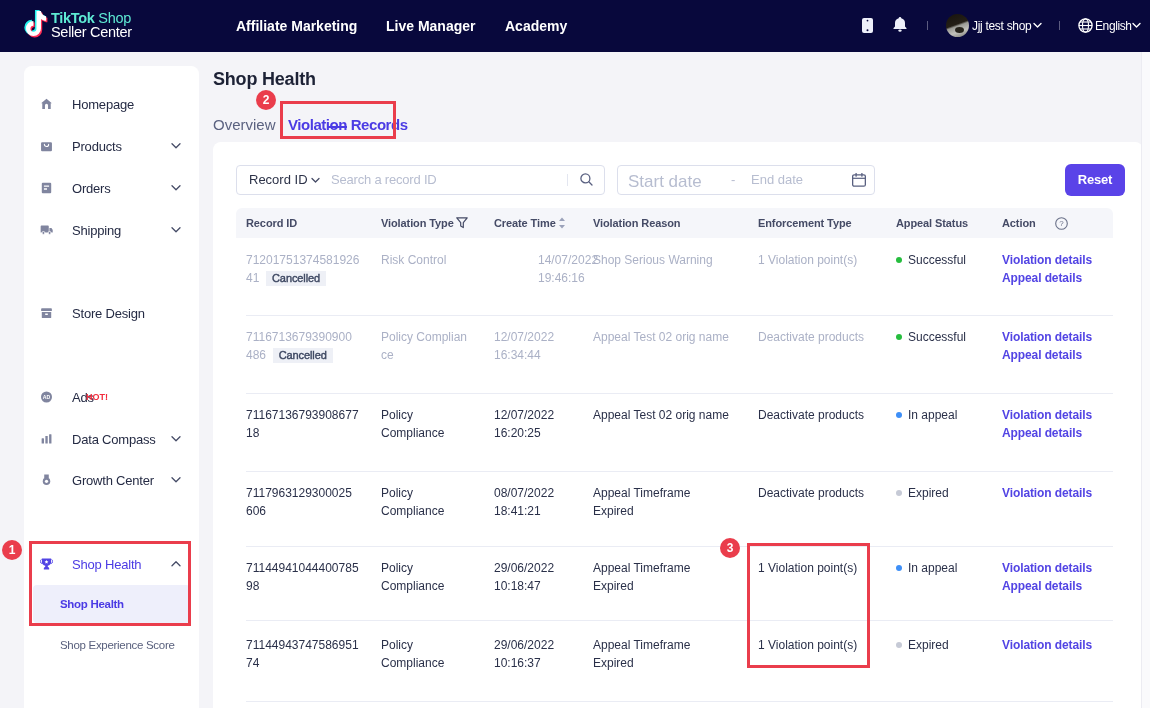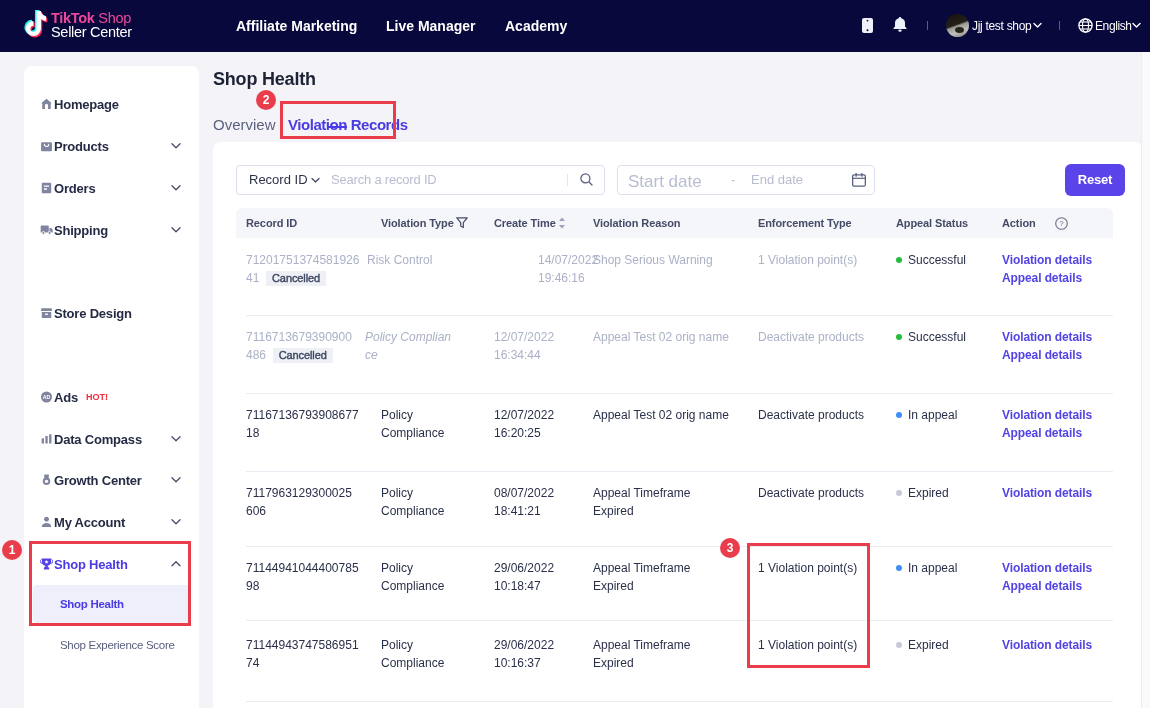--- a/index.html
+++ b/index.html
@@ -10,21 +10,21 @@
 
 #hdr { position:absolute; left:0; top:0; width:1150px; height:52px; background:#08083c; z-index:5; }
 #hdr .navlink { position:absolute; top:0; height:52px; line-height:52px; color:#fff; font-size:14px; font-weight:700; letter-spacing:0; }
 #hdr .wicon { position:absolute; }
 .hsep { position:absolute; top:21px; width:1px; height:9px; background:#5c5c80; }
 
 
 #side { position:absolute; left:24px; top:66px; width:175px; height:642px; background:#fff; border-radius:8px 8px 0 0; }
 .mi { position:absolute; left:0; width:175px; height:42px; }
 .mi .ico { position:absolute; left:16px; top:50%; transform:translateY(-50%); width:13px; height:13px; }
-.mi .lab { position:absolute; left:30px; top:50%; transform:translateY(-50%); font-size:13px; font-weight:700; color:#252b44; letter-spacing:-0.2px; white-space:nowrap; }
+.mi .lab { position:absolute; left:48px; top:50%; transform:translateY(-50%); font-size:13px; font-weight:400; color:#252b44; letter-spacing:-0.2px; white-space:nowrap; }
 .mi .chev { position:absolute; right:18px; top:50%; transform:translateY(-50%); }
 .subrow { position:absolute; left:9px; width:157px; height:38px; border-radius:4px; }
 .subrow .lab2 { position:absolute; left:27px; top:50%; transform:translateY(-50%); font-size:11.5px; font-weight:700; letter-spacing:-0.3px; }
 
 
 #title { position:absolute; left:213px; top:69px; font-size:18px; font-weight:700; color:#1d2236; letter-spacing:-0.2px; }
 .tab { position:absolute; top:116px; font-size:15px;text-align:right; }
 #card { position:absolute; left:213px; top:142px; width:930px; height:566px; background:#fff; border-radius:8px 8px 0 0; }
 
 
@@ -52,21 +52,21 @@
 <body>
 
 <div id="hdr">
   <svg class="wicon" style="left:23px; top:10px;" width="25" height="30" viewBox="0 0 24 29">
     <g>
       <path d="M13 1 h4.3 c0.4 2.9 2 4.7 5 5.1 v4.4 c-1.9 0 -3.6 -0.6 -5 -1.7 v9.1 a7.3 7.3 0 1 1 -7.3 -7.3 v4.6 a2.9 2.9 0 1 0 2.9 2.9 z" fill="#25f4ee" transform="translate(-1.5,-1.1)"></path>
       <path d="M13 1 h4.3 c0.4 2.9 2 4.7 5 5.1 v4.4 c-1.9 0 -3.6 -0.6 -5 -1.7 v9.1 a7.3 7.3 0 1 1 -7.3 -7.3 v4.6 a2.9 2.9 0 1 0 2.9 2.9 z" fill="#fe2c55" transform="translate(1.2,1.3)"></path>
       <path d="M13 1 h4.3 c0.4 2.9 2 4.7 5 5.1 v4.4 c-1.9 0 -3.6 -0.6 -5 -1.7 v9.1 a7.3 7.3 0 1 1 -7.3 -7.3 v4.6 a2.9 2.9 0 1 0 2.9 2.9 z" fill="#ffffff"></path>
     </g>
   </svg>
-  <div class="abs" style="left:51px; top:12px; color:#ec4899; font-size:14.5px; line-height:13px; letter-spacing:-0.3px;"><b>TikTok</b> Shop</div>
+  <div class="abs" style="left:51px; top:12px; color:#5eead4; font-size:14.5px; line-height:13px; letter-spacing:-0.3px;"><b>TikTok</b> Shop</div>
   <div class="abs" style="left:51px; top:26px; color:#fff; font-size:14.5px; line-height:13px; letter-spacing:-0.3px;">Seller Center</div>
 
   <div class="navlink" style="left:236px;">Affiliate Marketing</div>
   <div class="navlink" style="left:386px;">Live Manager</div>
   <div class="navlink" style="left:505px;">Academy</div>
 
   <svg class="wicon" style="left:862px; top:18px;" width="11" height="15" viewBox="0 0 11 15">
     <rect x="0" y="0" width="11" height="15" rx="2" fill="#eef0fa"></rect>
     <circle cx="5.5" cy="2.6" r="0.9" fill="#08083c"></circle>
     <circle cx="5.5" cy="12.2" r="1" fill="#08083c"></circle>
@@ -160,30 +160,20 @@
         <path d="M1 1.3 L5 5.2 L9 1.3" stroke="#454b66" stroke-width="1.3" fill="none" stroke-linecap="round" stroke-linejoin="round"></path>
       </svg>
   </div>
   <div class="mi" style="top:393px;text-align:right;">
     <svg class="ico" viewBox="0 0 16 16">
         <path d="M5.2 1.2 L10.8 1.2 L10.8 5.4 L5.2 5.4 Z" fill="#80859f"></path>
         <circle cx="8" cy="9.6" r="4.6" fill="#80859f"></circle>
         <circle cx="8" cy="9.6" r="2" fill="#fff"></circle>
       </svg>
     <div class="lab">Growth Center</div>
-    <svg class="chev" width="10" height="7" viewBox="0 0 10 7">
-        <path d="M1 1.3 L5 5.2 L9 1.3" stroke="#454b66" stroke-width="1.3" fill="none" stroke-linecap="round" stroke-linejoin="round"></path>
-      </svg>
-  </div>
-  <div class="mi" style="top:435px;">
-    <svg class="ico" viewBox="0 0 16 16">
-        <circle cx="8" cy="4.6" r="3" fill="#80859f"></circle>
-        <path d="M2.2 14 a5.8 4.8 0 0 1 11.6 0 Z" fill="#80859f"></path>
-      </svg>
-    <div class="lab">My Account</div>
     <svg class="chev" width="10" height="7" viewBox="0 0 10 7">
         <path d="M1 1.3 L5 5.2 L9 1.3" stroke="#454b66" stroke-width="1.3" fill="none" stroke-linecap="round" stroke-linejoin="round"></path>
       </svg>
   </div>
   <div class="mi" style="top:477px;">
     <svg class="ico" viewBox="0 0 16 16">
         <path d="M2.3 1.2 L13.7 1.2 L13.7 5.2 a5.7 5.2 0 0 1 -4.2 5 L9.5 11.2 L11.3 12.8 L11.3 14.8 L4.7 14.8 L4.7 12.8 L6.5 11.2 L6.5 10.2 a5.7 5.2 0 0 1 -4.2 -5 Z" fill="#5244e4"></path>
         <path d="M1.9 2.4 a2.6 2.6 0 0 0 1.1 5 M14.1 2.4 a2.6 2.6 0 0 1 -1.1 5" stroke="#5244e4" stroke-width="1.1" fill="none"></path>
         <path d="M8 3 L8.8 4.5 L10.4 4.7 L9.2 5.9 L9.5 7.5 L8 6.7 L6.5 7.5 L6.8 5.9 L5.6 4.7 L7.2 4.5 Z" fill="#fff"></path>
       </svg>
@@ -254,29 +244,29 @@
 <div class="rowline" style="top:315px;"></div>
 <div class="rowline" style="top:393px;"></div>
 <div class="rowline" style="top:471px;"></div>
 <div class="rowline" style="top:546px;"></div>
 <div class="rowline" style="top:620px;"></div>
 <div class="rowline" style="top:701px;"></div>
 
 <div id="rows">
 
   <div class="cell gray" style="left:246px; top:251px;">71201751374581926<br>41&nbsp; <span class="chip">Cancelled</span></div>
-  <div class="cell gray" style="left:367px; top:251px;text-align:center;">Risk Control</div>
+  <div class="cell gray" style="left:381px; top:251px;text-align:center;">Risk Control</div>
   <div class="cell gray" style="left:494px; top:251px;margin-left:44px;">14/07/2022<br>19:46:16</div>
   <div class="cell gray" style="left:593px; top:251px;">Shop Serious Warning</div>
   <div class="cell gray" style="left:758px; top:251px;">1 Violation point(s)</div>
   <div class="cell" style="left:896px; top:251px;"><span class="dot" style="background:#26bd3e;"></span>Successful</div>
   <div class="cell" style="left:1002px; top:251px;"><span class="lnk">Violation details<br>Appeal details</span></div>
 
   <div class="cell gray" style="left:246px; top:328px;">7116713679390900<br>486&nbsp; <span class="chip">Cancelled</span></div>
-  <div class="cell gray" style="left:365px; top:328px;font-style:italic;">Policy Complian<br>ce</div>
+  <div class="cell gray" style="left:381px; top:328px;">Policy Complian<br>ce</div>
   <div class="cell gray" style="left:494px; top:328px;">12/07/2022<br>16:34:44</div>
   <div class="cell gray" style="left:593px; top:328px;">Appeal Test 02 orig name</div>
   <div class="cell gray" style="left:758px; top:328px;">Deactivate products</div>
   <div class="cell" style="left:896px; top:328px;"><span class="dot" style="background:#26bd3e;"></span>Successful</div>
   <div class="cell" style="left:1002px; top:328px;"><span class="lnk">Violation details<br>Appeal details</span></div>
 
   <div class="cell" style="left:246px; top:406px;">71167136793908677<br>18</div>
   <div class="cell" style="left:381px; top:406px;">Policy<br>Compliance</div>
   <div class="cell" style="left:494px; top:406px;">12/07/2022<br>16:20:25</div>
   <div class="cell" style="left:593px; top:406px;">Appeal Test 02 orig name</div>

